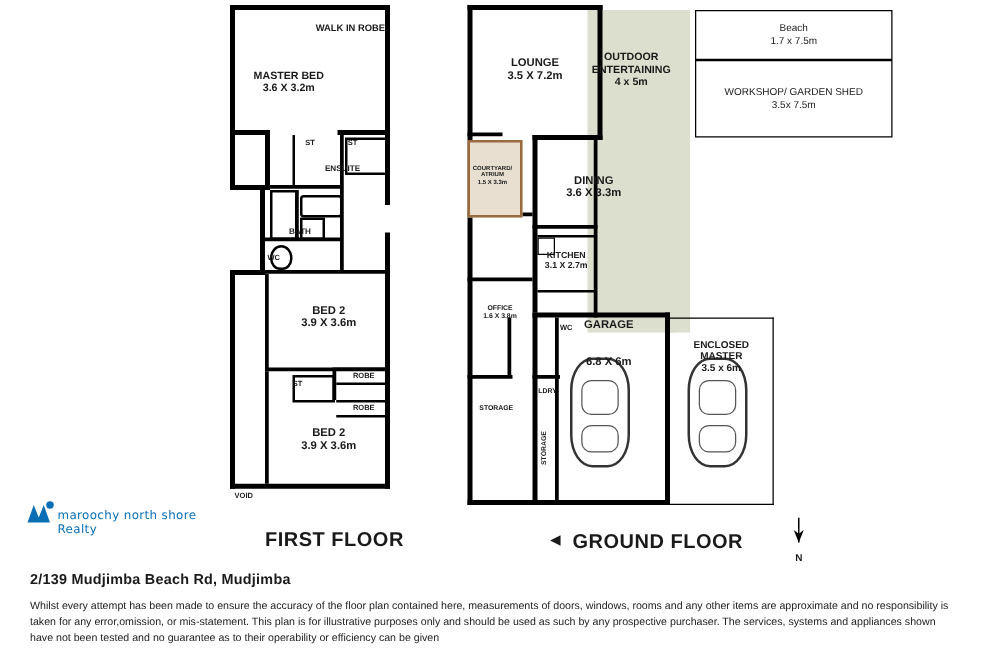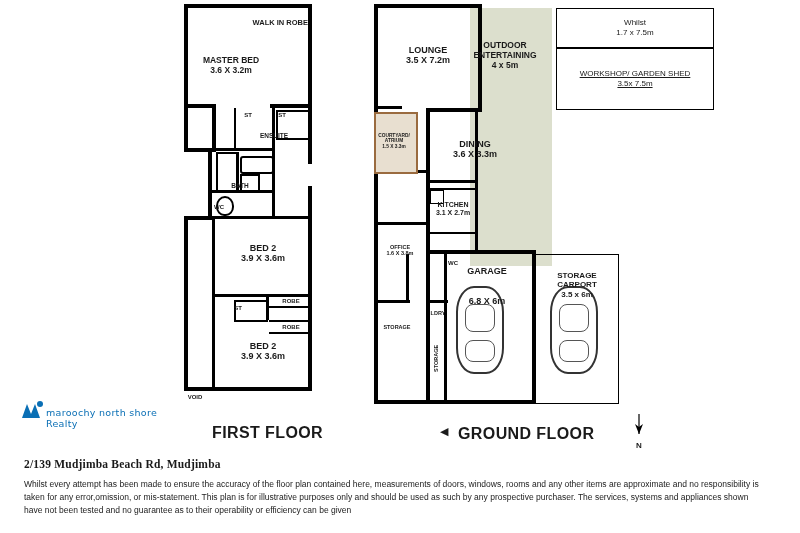--- a/index.html
+++ b/index.html
@@ -42,21 +42,21 @@
     align-items:center; justify-content:center;
     text-align:center;
     font-size:8px;
     line-height:1.3;
   }
 
   
   .footer { position:absolute; left:0; top:450px; width:800px; height:83px; }
   .address {
     position:absolute; left:24px; top:8px;
-    font-size:11.5px; font-weight:bold; letter-spacing:.2px;font-family:Liberation Serif, serif;
+    font-size:11.5px; font-weight:bold; letter-spacing:.2px;
   }
   .disclaimer {
     position:absolute; left:24px; top:28px; width:740px;
     font-size:8.5px; line-height:1.55; color:#222;
   }
   .logo { position:absolute; left:20px; top:396px; width:145px; height:42px; }
   .logo .mark { position:absolute; left:0; top:2px; width:26px; height:26px; }
   .logo .txt {
     position:absolute; left:26px; top:11px;
     font-size:9.5px; color:#0a6fb5; letter-spacing:.3px;
@@ -234,38 +234,38 @@
     </div>
     <div class="room" style="left:16px; top:322px; width:42px; height:10px; font-size:5.5px;">
       <span class="name">STORAGE</span>
     </div>
     <div class="room" style="left:68px; top:308px; width:20px; height:10px; font-size:5.5px;">
       <span class="name">LDRY</span>
     </div>
     <div class="room vert" style="left:70px; top:330px; width:12px; height:56px; font-size:5.5px;">
       <span class="name">STORAGE</span>
     </div>
-    <div class="room" style="left:92px; top:272px; width:70px; height:28px; font-size:9px;gap:19px;">
+    <div class="room" style="left:92px; top:260px; width:70px; height:28px; font-size:9px;gap:19px;">
       <span class="name">GARAGE</span>
       <span class="dim">6.8 X 6m</span>
     </div>
     <div class="room" style="left:180px; top:268px; width:74px; height:34px; font-size:8px;">
-      <span class="name">STORAGE CARPORT</span>
+      <span class="name">ENCLOSED MASTER</span>
       <span class="dim">3.5 x 6m</span>
     </div>
   </div>
 
   <div class="floor-label" style="left:458px; top:425px;">GROUND FLOOR</div>
   <div style="position:absolute; left:440px; top:425px; font-size:11px;">◀</div>
 
   <div class="legendbox" style="left:556px; top:8px; width:156px; height:38px;">
-    <span>Whilst</span>
+    <span>Beach</span>
     <span>1.7 x 7.5m</span>
   </div>
-  <div class="legendbox" style="left:556px; top:48px; width:156px; height:60px;text-decoration:underline;">
+  <div class="legendbox" style="left:556px; top:48px; width:156px; height:60px;">
     <span>WORKSHOP/ GARDEN SHED</span>
     <span>3.5x 7.5m</span>
   </div>
 
   <div class="compass">
     <svg width="26" height="22" viewBox="0 0 26 22">
       <line x1="13" y1="0" x2="13" y2="20" stroke="#000" stroke-width="1.2"></line>
       <polygon points="13,20 9,10 13,13 17,10" fill="#000"></polygon>
     </svg>
     <div class="n">N</div>

